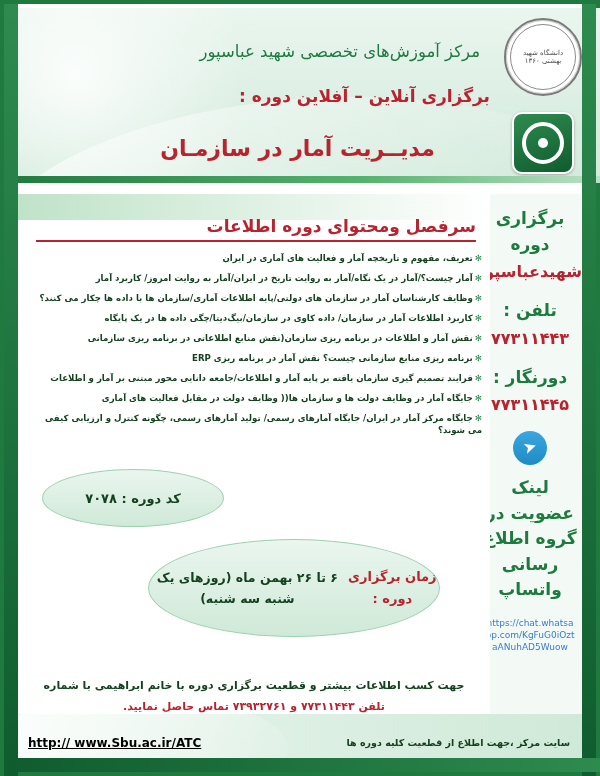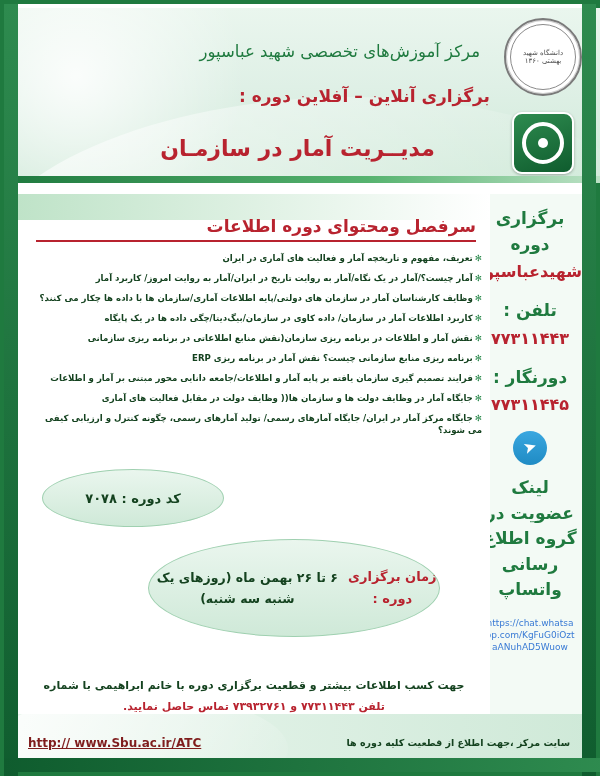--- a/index.html
+++ b/index.html
@@ -177,21 +177,21 @@
     background:linear-gradient(90deg,#eaf6ee,#cfe9d8);
     overflow:hidden;
   }
   .bottom-strip::after{
     content:"";position:absolute;left:-30px;top:-20px;width:300px;height:110px;
     background:linear-gradient(120deg,rgba(255,255,255,.9),rgba(255,255,255,0));
     border-radius:50%;
   }
   .site-url{
     position:absolute;left:24px;bottom:22px;
-    color:#7f1d1d;font-weight:bold;font-size:12px;direction:ltr;
+    color:#000000;font-weight:bold;font-size:12px;direction:ltr;
     text-decoration:underline;z-index:3;
   }
   .site-note{
     position:absolute;right:26px;bottom:24px;
     color:#14421f;font-size:9.5px;font-weight:bold;z-index:3;
   }
 </style>
 </head>
 <body>
 

